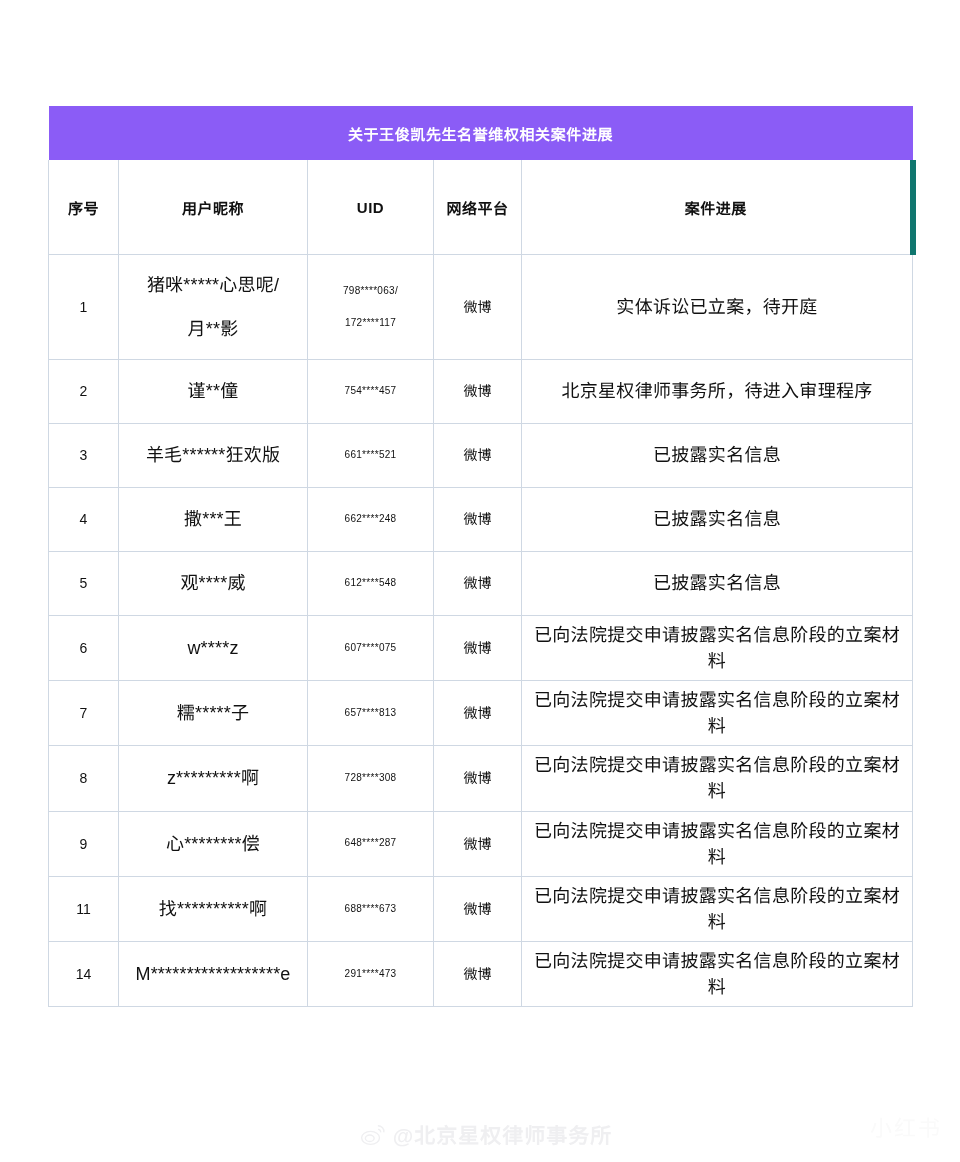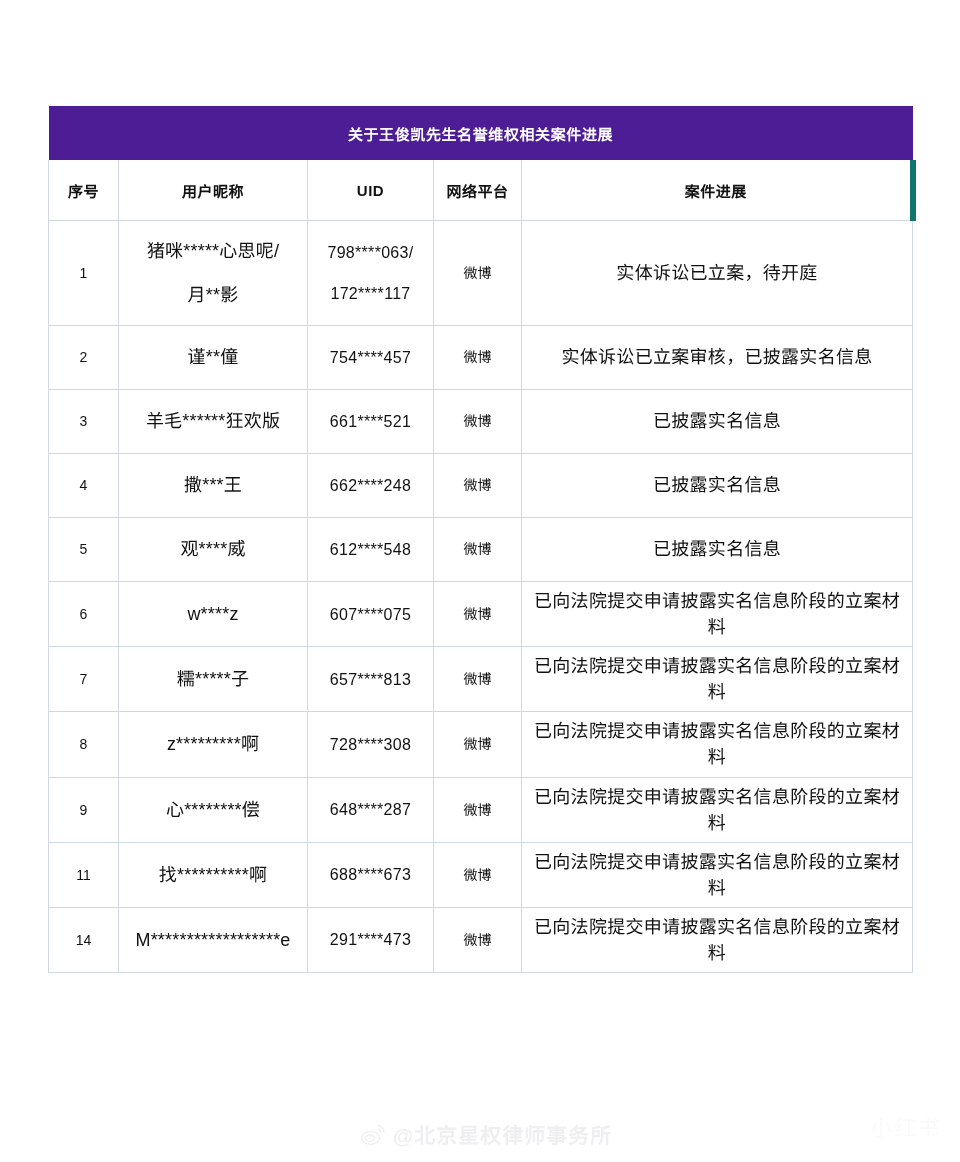--- a/index.html
+++ b/index.html
@@ -38,40 +38,40 @@
   }
 
   table.case-table col.c-idx      { width: 70px;  }
   table.case-table col.c-nick     { width: 189px; }
   table.case-table col.c-uid      { width: 126px; }
   table.case-table col.c-platform { width: 88px;  }
   table.case-table col.c-progress { width: 391px; }
 
   
   tr.title-row td {
-    background: #4c1d95;
+    background: #8b5cf6;
     color: #ffffff;
     font-size: 15px;
     font-weight: bold;
     text-align: center;
     height: 54px;
     padding: 0 8px;
     border: none;
     letter-spacing: 0.6px;
   }
 
   
   tr.head-row th {
     background: #ffffff;
     color: #111111;
     font-size: 15px;
     font-weight: bold;
     text-align: center;
     height: 58px;
-    padding: 1px 6px;
+    padding: 18px 6px;
     border-right: 1px solid #cfd8e3;
     border-bottom: 1px solid #cfd8e3;
     letter-spacing: 0.5px;
   }
   tr.head-row th:first-child { border-left: 1px solid #cfd8e3; }
   tr.head-row th:last-child  { border-right: 6px solid #0f766e; }
 
   
   tbody td {
     font-size: 14px;
@@ -83,21 +83,21 @@
     height: 51px;
     color: #111111;
     line-height: 1.45;
     word-break: break-all;
   }
   tbody td:first-child { border-left: 1px solid #cfd8e3; }
   tbody td:last-child  { border-right: 1px solid #cfd8e3; }
 
   tbody td.idx-cell      { font-size: 14px; }
   tbody td.nick-cell     { font-size: 18px; letter-spacing: 0.2px; }
-  tbody td.uid-cell      { font-size: 16px; letter-spacing: 0.3px; }
+  tbody td.uid-cell      { font-size: 10px; letter-spacing: 0.3px; }
   tbody td.platform-cell { font-size: 14px; }
   tbody td.progress-cell { font-size: 18px; letter-spacing: 0.3px; }
 
   tbody tr.tall-row td { height: 92px; }
   tbody td .line2 { display: block; margin-top: 18px; }
   tbody td .line1 { display: block; }
 
   
   #watermark {
     position: absolute;
@@ -181,21 +181,21 @@
             </td>
           <td class="platform-cell">微博</td>
           <td class="progress-cell">实体诉讼已立案，待开庭</td>
         </tr>
 
         <tr>
           <td class="idx-cell">2</td>
           <td class="nick-cell">谨**僮</td>
           <td class="uid-cell">754****457</td>
           <td class="platform-cell">微博</td>
-          <td class="progress-cell">实体诉讼已立案审核，已披露实名信息</td>
+          <td class="progress-cell">北京星权律师事务所，待进入审理程序</td>
         </tr>
 
         <tr>
           <td class="idx-cell">3</td>
           <td class="nick-cell">羊毛******狂欢版</td>
           <td class="uid-cell">661****521</td>
           <td class="platform-cell">微博</td>
           <td class="progress-cell">已披露实名信息</td>
         </tr>
 

